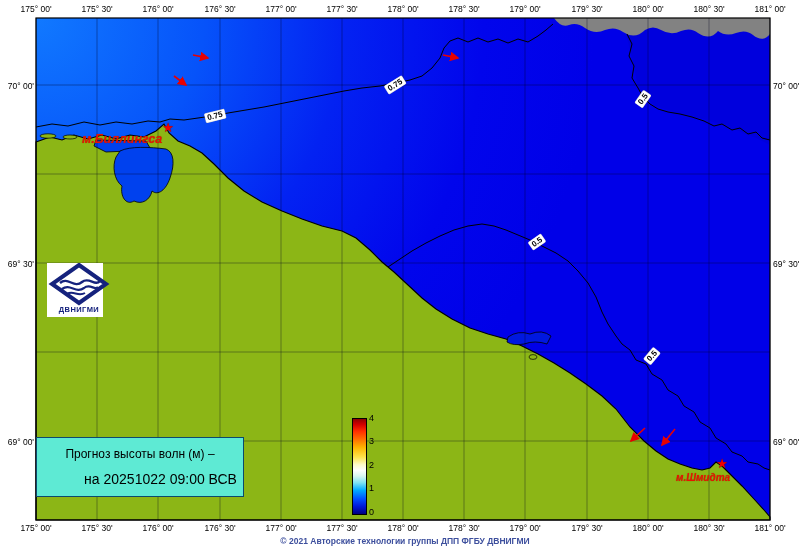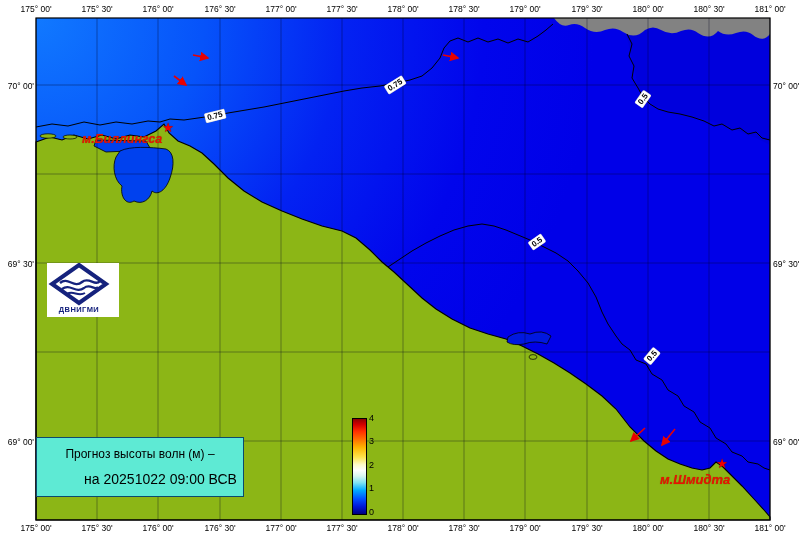--- a/index.html
+++ b/index.html
@@ -24,21 +24,21 @@
       #d40000 94%,#8f0000 100%);}
   .cb-num{position:absolute;left:369px;font-size:9px;color:#000;}
   .infobox{position:absolute;left:36px;top:437px;width:208px;height:60px;background:#5eead4;
     border:1px solid #0c4a6e;box-sizing:border-box;text-align:center;color:#000;}
   .ib1{font-size:12px;margin-top:9px;}
   .ib2{font-size:12px;margin-top:-3px;}
   .ib3{font-size:14px;margin-top:10px;padding-left:41px;}
   .ib4{font-size:11px;margin-top:9px;}
   .copyright{position:absolute;left:0;top:536px;width:810px;text-align:center;
     font-size:8.5px;font-weight:bold;color:#3d4f9d;}
-  .logo{position:absolute;left:47px;top:263px;width:72px;height:54px;background:#fff;}
+  .logo{position:absolute;left:47px;top:263px;width:56px;height:54px;background:#fff;}
   .logo-text{position:absolute;left:0;top:42px;width:64px;text-align:center;
     font-size:7.5px;font-weight:bold;color:#15227d;letter-spacing:.4px;}
 </style>
 </head>
 <body>
 
 <div class="stage">
 
   <svg class="map-svg" width="810" height="550" viewBox="0 0 810 550">
     <defs>
@@ -144,21 +144,21 @@
 
   <span class="contour-label" style="left:215px;top:116px;transform:translate(-50%,-50%) rotate(-14deg)">0.75</span>
   <span class="contour-label" style="left:395px;top:85px;transform:translate(-50%,-50%) rotate(-32deg)">0.75</span>
   <span class="contour-label" style="left:643px;top:99px;transform:translate(-50%,-50%) rotate(-55deg)">0.5</span>
   <span class="contour-label" style="left:537px;top:242px;transform:translate(-50%,-50%) rotate(-35deg)">0.5</span>
   <span class="contour-label" style="left:652px;top:356px;transform:translate(-50%,-50%) rotate(-50deg)">0.5</span>
 
   <span class="star" style="left:168px;top:127px">★</span>
   <span class="star" style="left:722px;top:463px">★</span>
   <span class="place-label" style="left:70px;top:132px;font-size:12.5px">м.Биллингса</span>
-  <span class="place-label" style="left:648px;top:472px;font-size:13px">м.Шмидта</span>
+  <span class="place-label" style="left:664px;top:472px;font-size:10px">м.Шмидта</span>
 
   <div class="logo">
     <svg width="64" height="54" viewBox="0 0 64 54">
       <path d="M32,2 L59,21 L32,40 L5,21 Z" fill="#ffffff" stroke="#15227d" stroke-width="4"></path>
       <path d="M13,20 C21,13 27,26 35,19 C42,13 48,24 53,18" fill="none" stroke="#15227d" stroke-width="2.4"></path>
       <path d="M15,26 C23,20 29,31 37,25 C43,20 48,28 51,24" fill="none" stroke="#15227d" stroke-width="2.2"></path>
       <path d="M20,31 C26,27 31,34 38,30" fill="none" stroke="#15227d" stroke-width="2"></path>
     </svg>
     <div class="logo-text">ДВНИГМИ</div>
   </div>
@@ -168,14 +168,15 @@
   <span class="cb-num" style="top:436px">3</span>
   <span class="cb-num" style="top:460px">2</span>
   <span class="cb-num" style="top:483px">1</span>
   <span class="cb-num" style="top:507px">0</span>
 
   <div class="infobox">
     <div class="ib1">Прогноз высоты волн (м) –</div>
     <div class="ib3">на 20251022 09:00 ВСВ</div>
   </div>
 
+  <div class="copyright">© 2021 Авторские технологии группы ДПП ФГБУ ДВНИГМИ</div>
 
 </div>
 
 </body></html>

